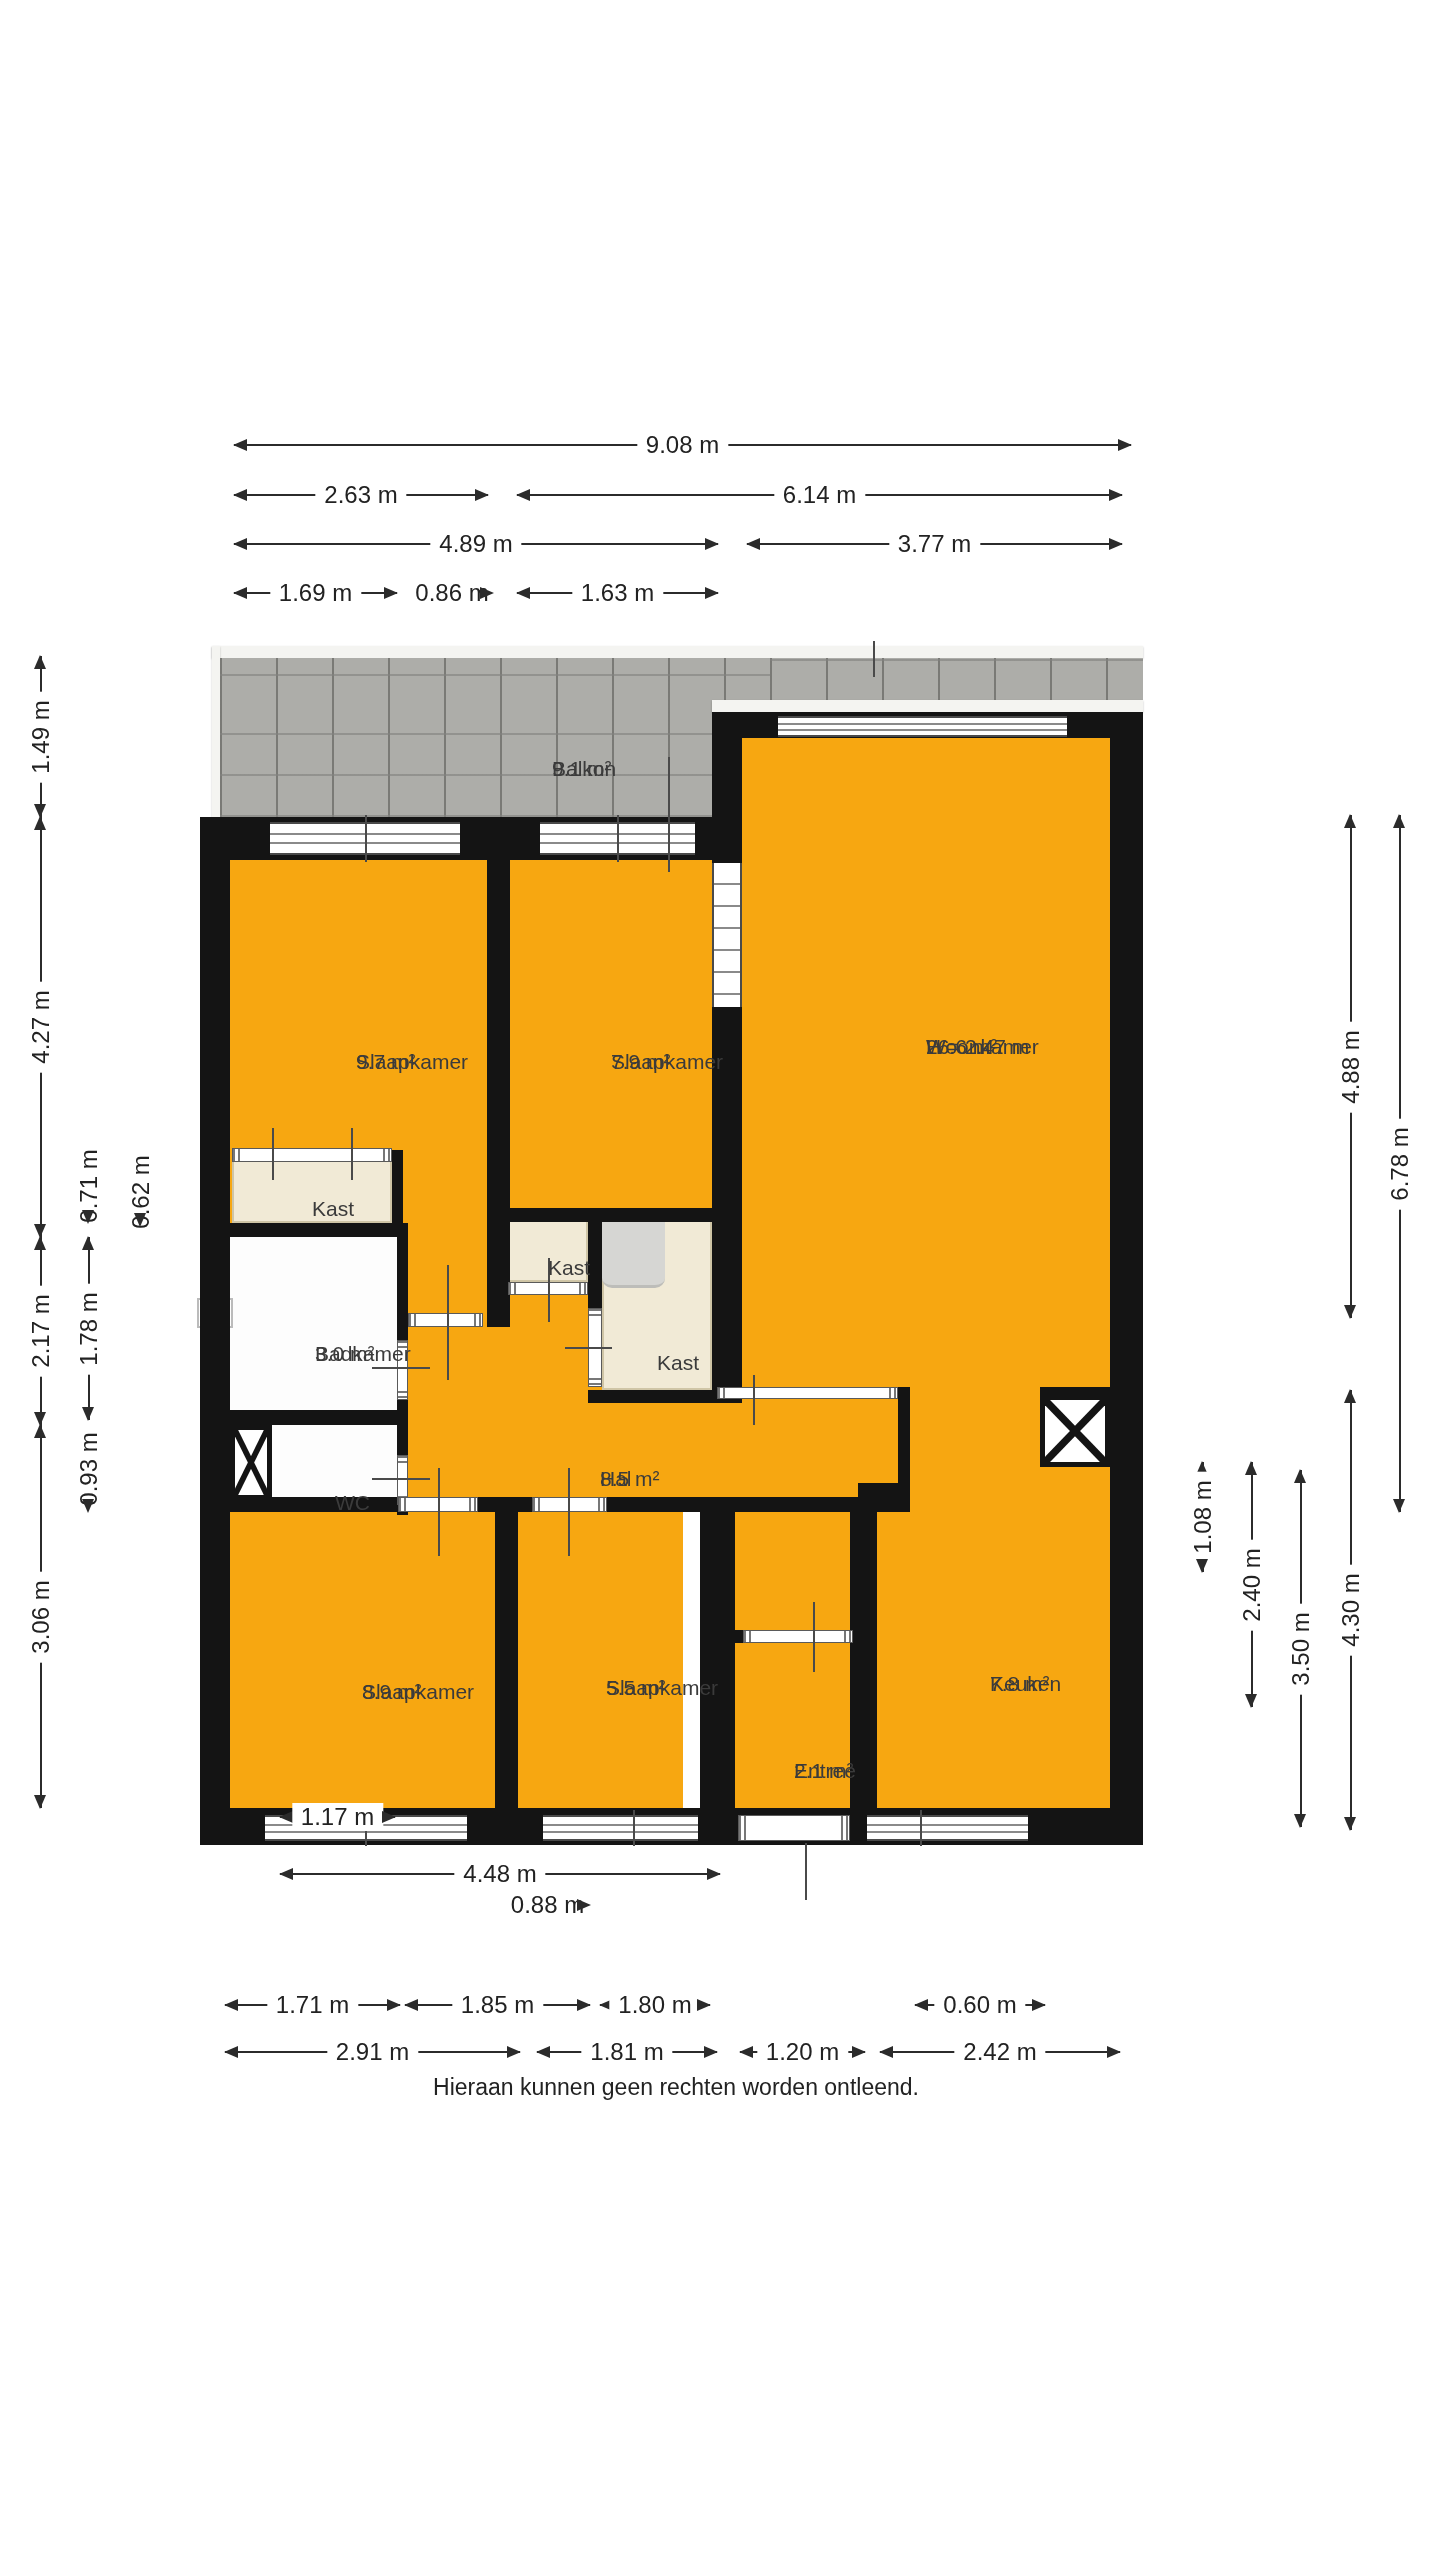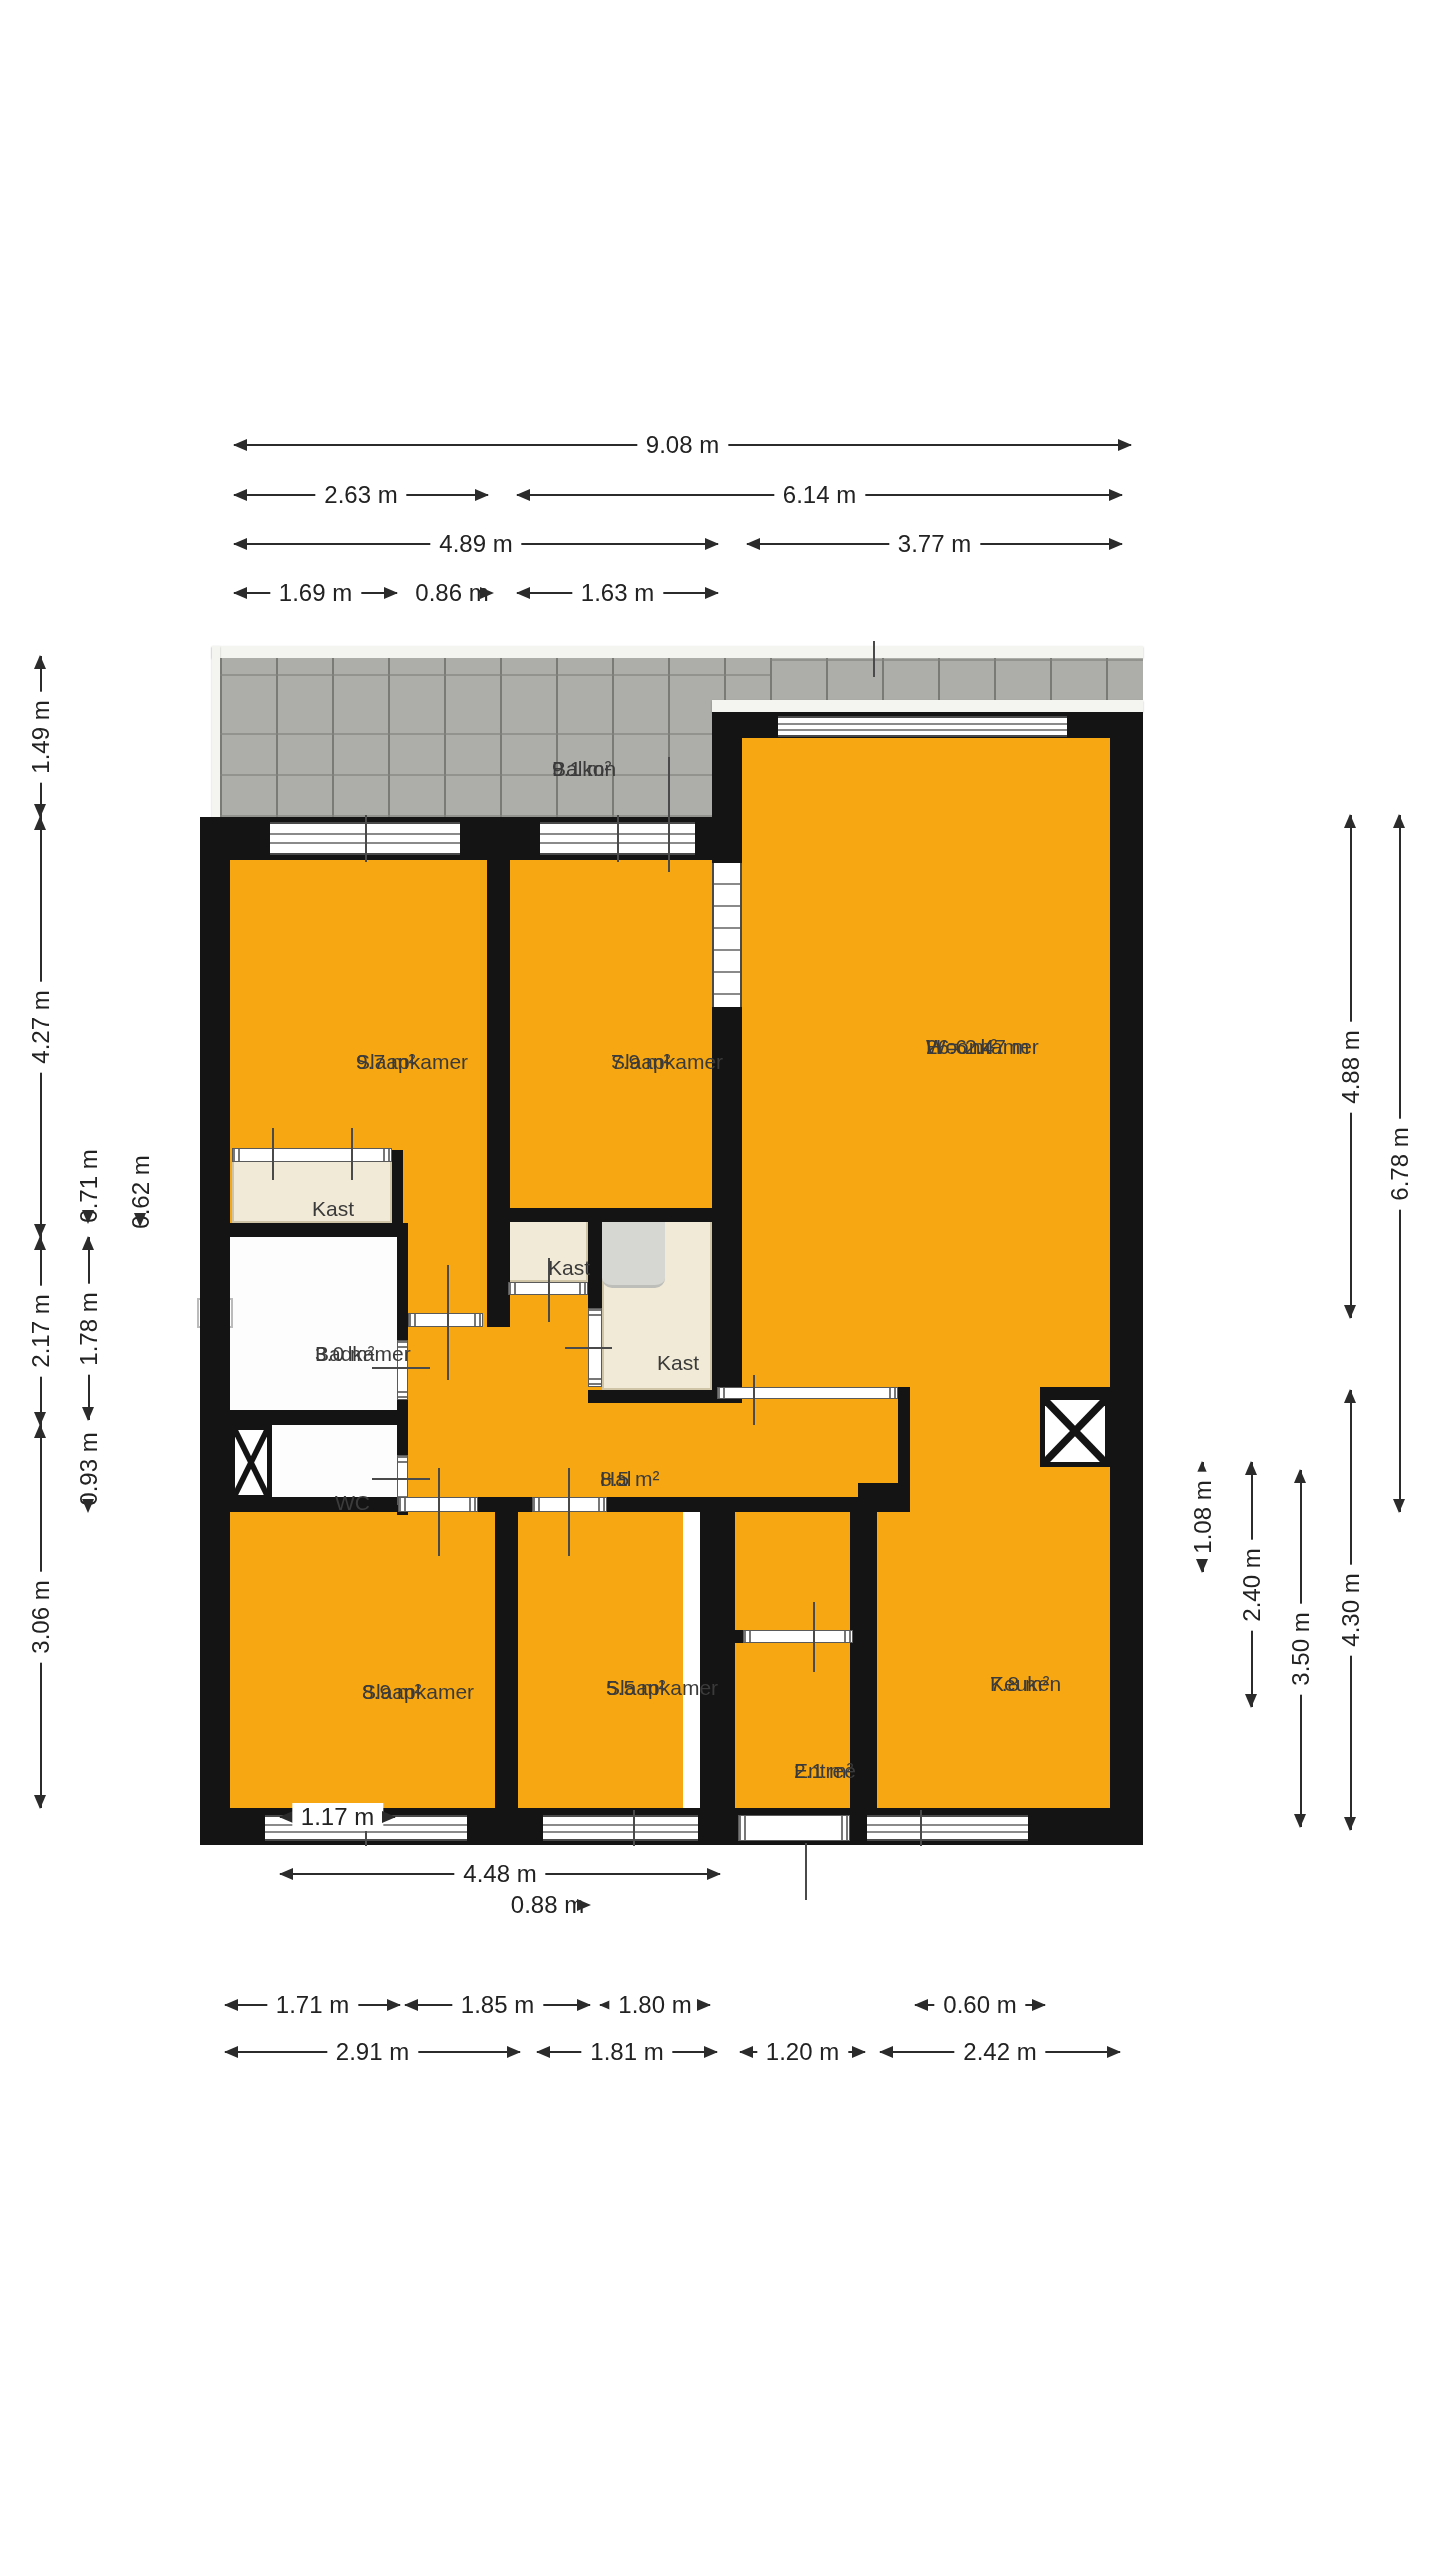--- a/index.html
+++ b/index.html
@@ -317,14 +317,15 @@
       </div>
       <div class="dim-h" style="left: 740px; top: 2051px; width: 125px;">
         <span class="dim-lbl">1.20 m</span>
       </div>
       <div class="dim-h" style="left: 880px; top: 2051px; width: 240px;">
         <span class="dim-lbl">2.42 m</span>
       </div>
     </div>
 
   <div class="footer" style="left:676px;top:2072px;">
+    <span style="position:static;display:block;">Hieraan kunnen geen rechten worden ontleend.</span>
   </div>
 </div>
 
 </body></html>

